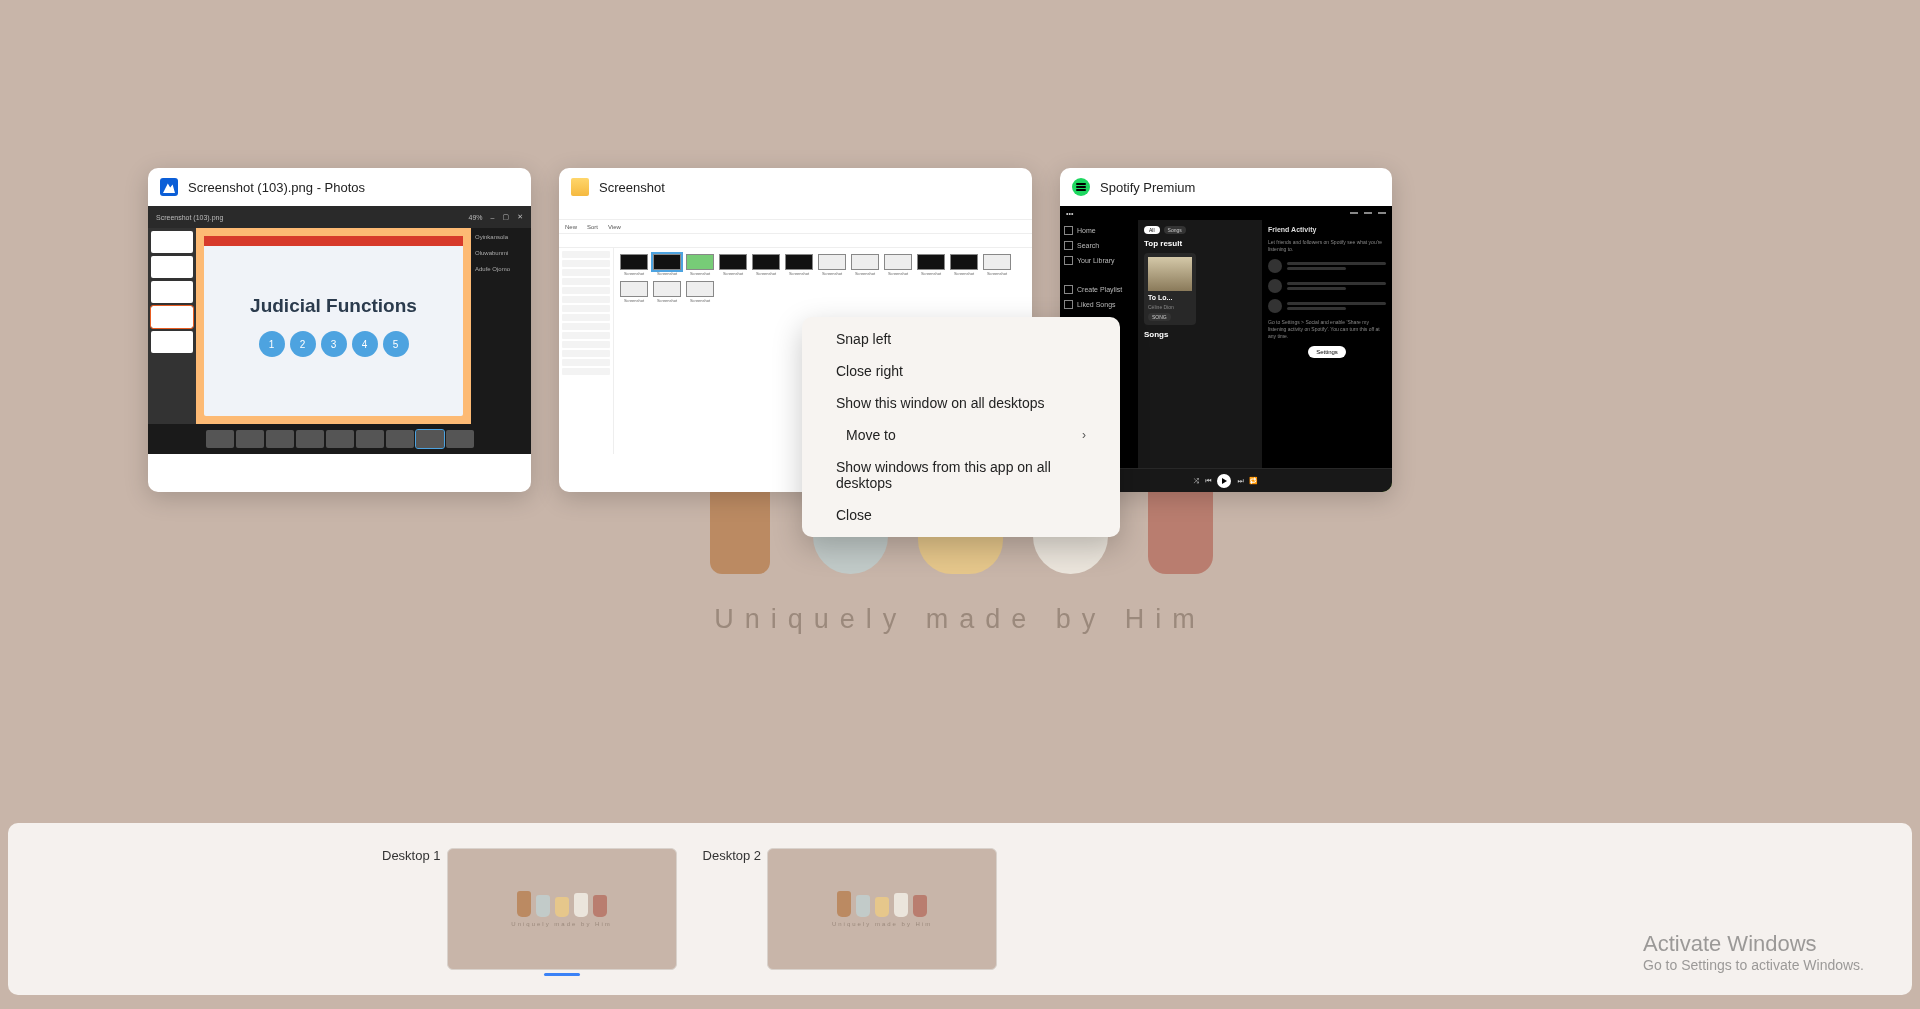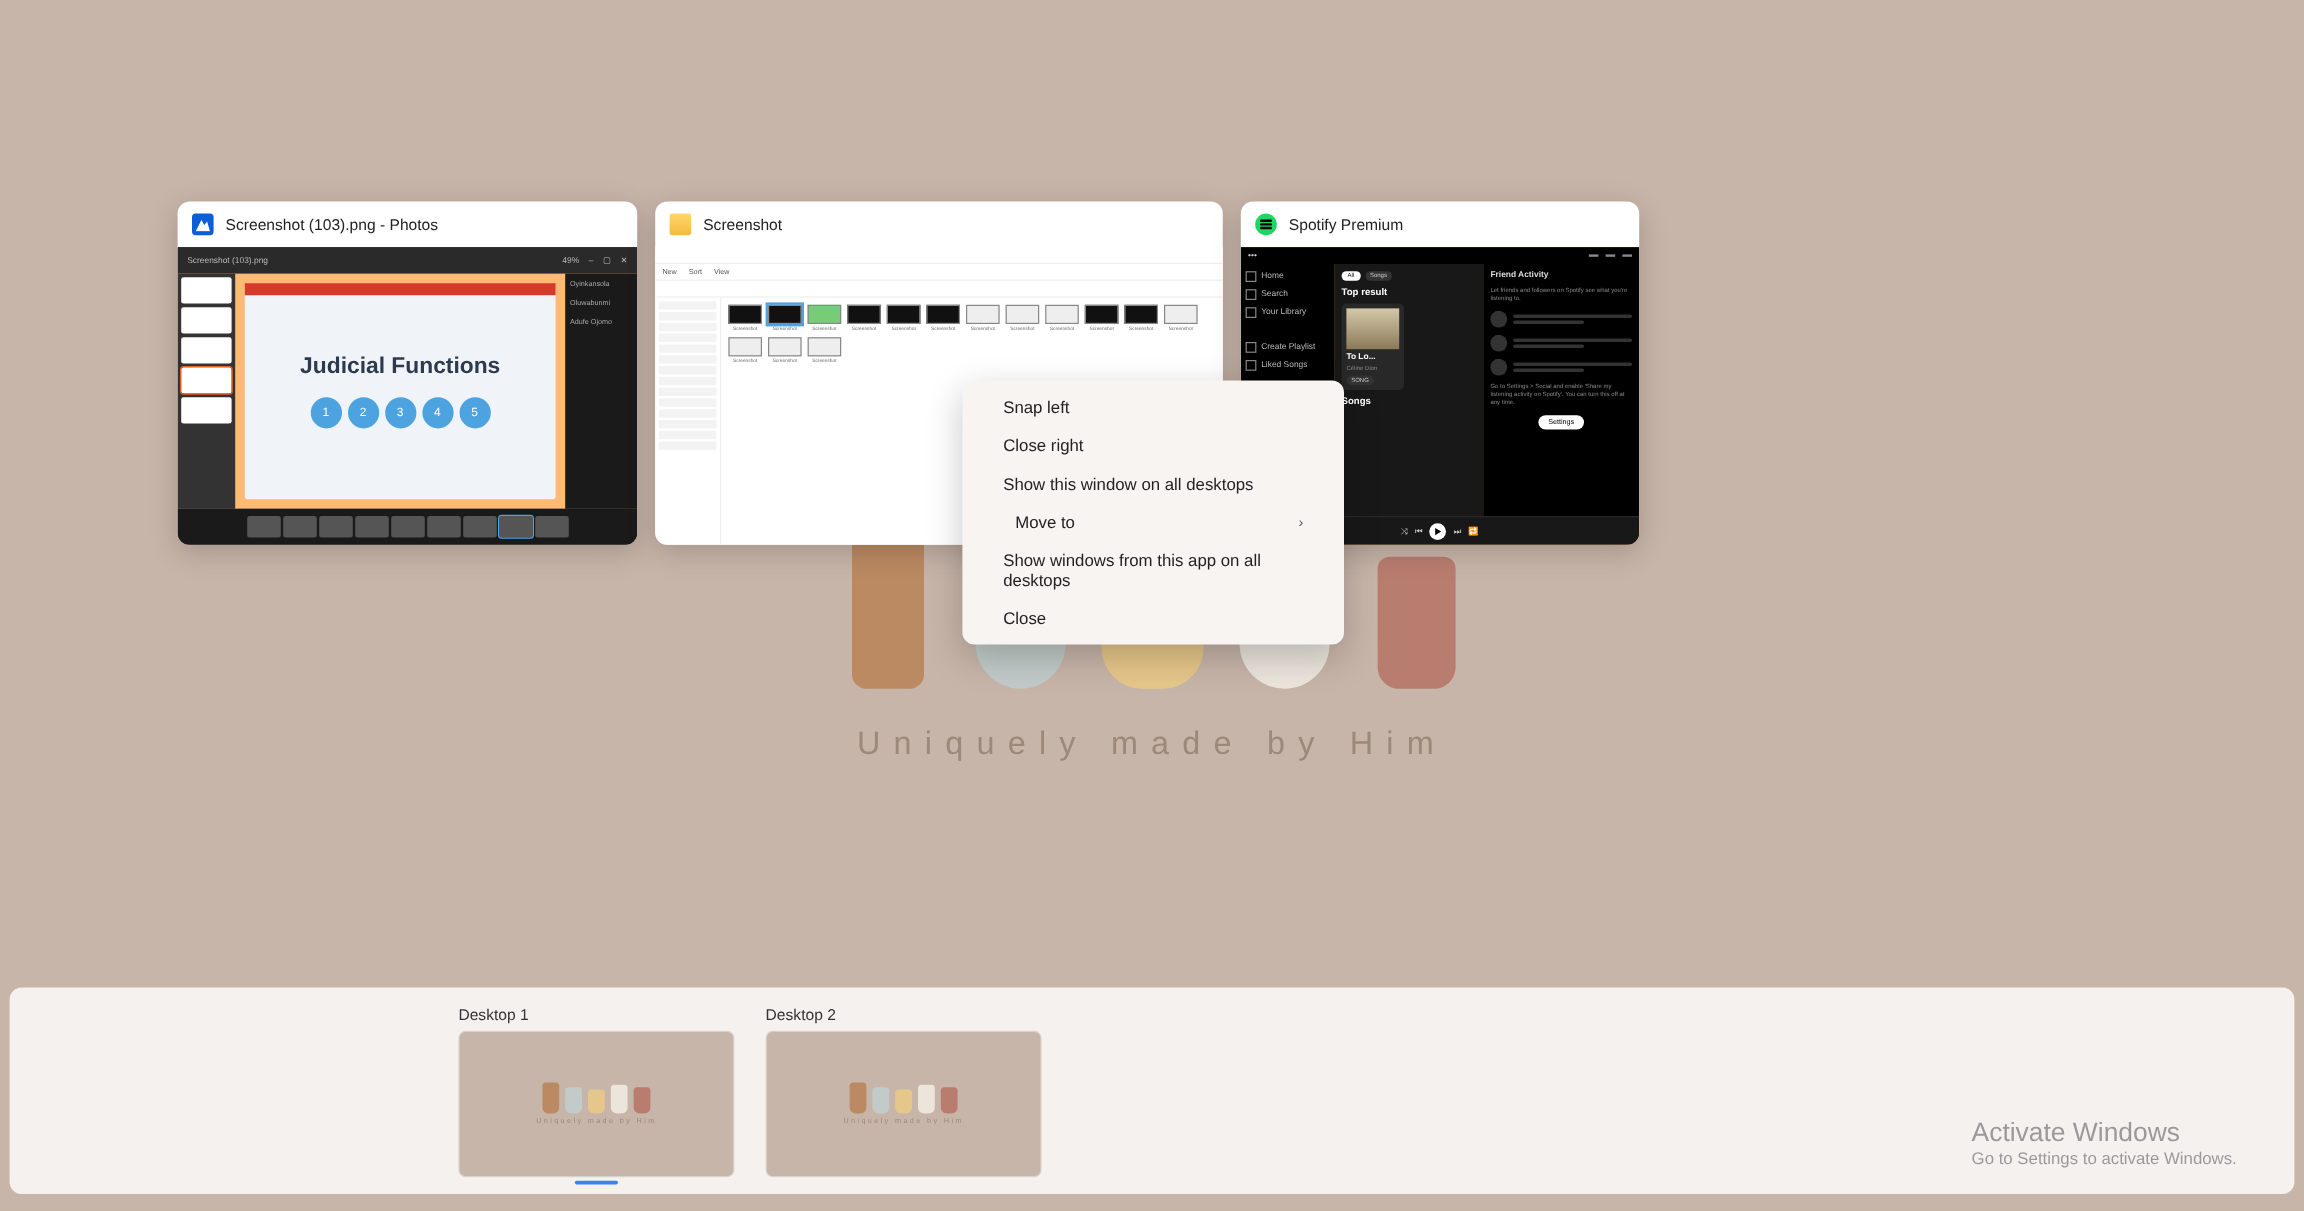--- a/index.html
+++ b/index.html
@@ -41,21 +41,21 @@
   color: #9b897c;
   font-weight: 300;
 }
 
 
 .windows-row {
   position: absolute;
   top: 168px;
   left: 148px;
   display: flex;
-  gap: 15px;
+  gap: 28px;
 }
 .window-tile {
   width: 383px;
   background: #fff;
   border-radius: 10px;
   box-shadow: 0 6px 24px rgba(0,0,0,0.18);
   overflow: hidden;
   display: flex;
   flex-direction: column;
 }
@@ -107,21 +107,21 @@
 .exp-main{flex:1; display:flex;}
 .exp-nav{width:55px; border-right:1px solid #eee; padding:3px; display:flex; flex-direction:column; gap:2px;}
 .exp-nav div{height:7px; background:#f3f3f3; border-radius:1px;}
 .exp-grid{flex:1; padding:6px; display:flex; flex-wrap:wrap; gap:5px; align-content:flex-start;}
 .exp-thumb{width:28px; display:flex; flex-direction:column; align-items:center; gap:1px;}
 .exp-thumb .img{width:28px; height:16px; background:#111; border:1px solid #888;}
 .exp-thumb.sel .img{outline:2px solid #4da3e0;}
 .exp-thumb .lbl{font-size:4px; color:#666;}
 
 
-.spotify-body{height:248px; background:#a16207; display:flex; flex-direction:column; font-size:7px; color:#ccc;}
+.spotify-body{height:286px; background:#4d7c0f; display:flex; flex-direction:column; font-size:7px; color:#ccc;}
 .sp-topbar{height:14px; background:#000; display:flex; justify-content:space-between; align-items:center; padding:0 6px;}
 .sp-wc{display:flex; gap:6px;} .sp-wc span{width:8px;height:2px;background:#888;}
 .sp-main{flex:1; display:flex;}
 .sp-left{width:78px; background:#000; padding:6px 4px; display:flex; flex-direction:column; gap:6px;}
 .sp-nav-item{display:flex; gap:4px; align-items:center; color:#bbb;}
 .sp-nav-item .ic{width:9px;height:9px;border:1px solid #888;}
 .sp-center{flex:1; background:#181818; padding:6px; display:flex; flex-direction:column; gap:5px; position:relative;}
 .sp-tr{font-size:8px; font-weight:600; color:#fff;}
 .sp-card{width:52px; height:72px; background:#282828; border-radius:4px; padding:4px; display:flex; flex-direction:column; gap:3px;}
 .sp-card .art{width:44px;height:36px;background:linear-gradient(#d4c8a8,#8a7a5a);}
@@ -170,21 +170,21 @@
   position: absolute;
   left: 8px; right: 8px; bottom: 14px;
   height: 172px;
   background: #f5f1ee;
   border-radius: 10px;
   display: flex;
   align-items: center;
   padding-left: 374px;
   gap: 26px;
 }
-.desktop-item { display:flex; flex-direction:column; gap:6px; }
+.desktop-item { display:flex; gap:6px; }
 .desktop-label { font-size: 13px; color: #333; }
 .desktop-thumb {
   width: 230px; height: 122px;
   background: #c8b5a9;
   border-radius: 6px;
   border: 1px solid #d9d2cc;
   display:flex; flex-direction:column; align-items:center; justify-content:center; gap:4px;
   position:relative;
 }
 .desktop-thumb.active::after{content:""; position:absolute; bottom:-7px; left:50%; transform:translateX(-50%); width:36px; height:3px; background:#3b82f6; border-radius:2px;}

